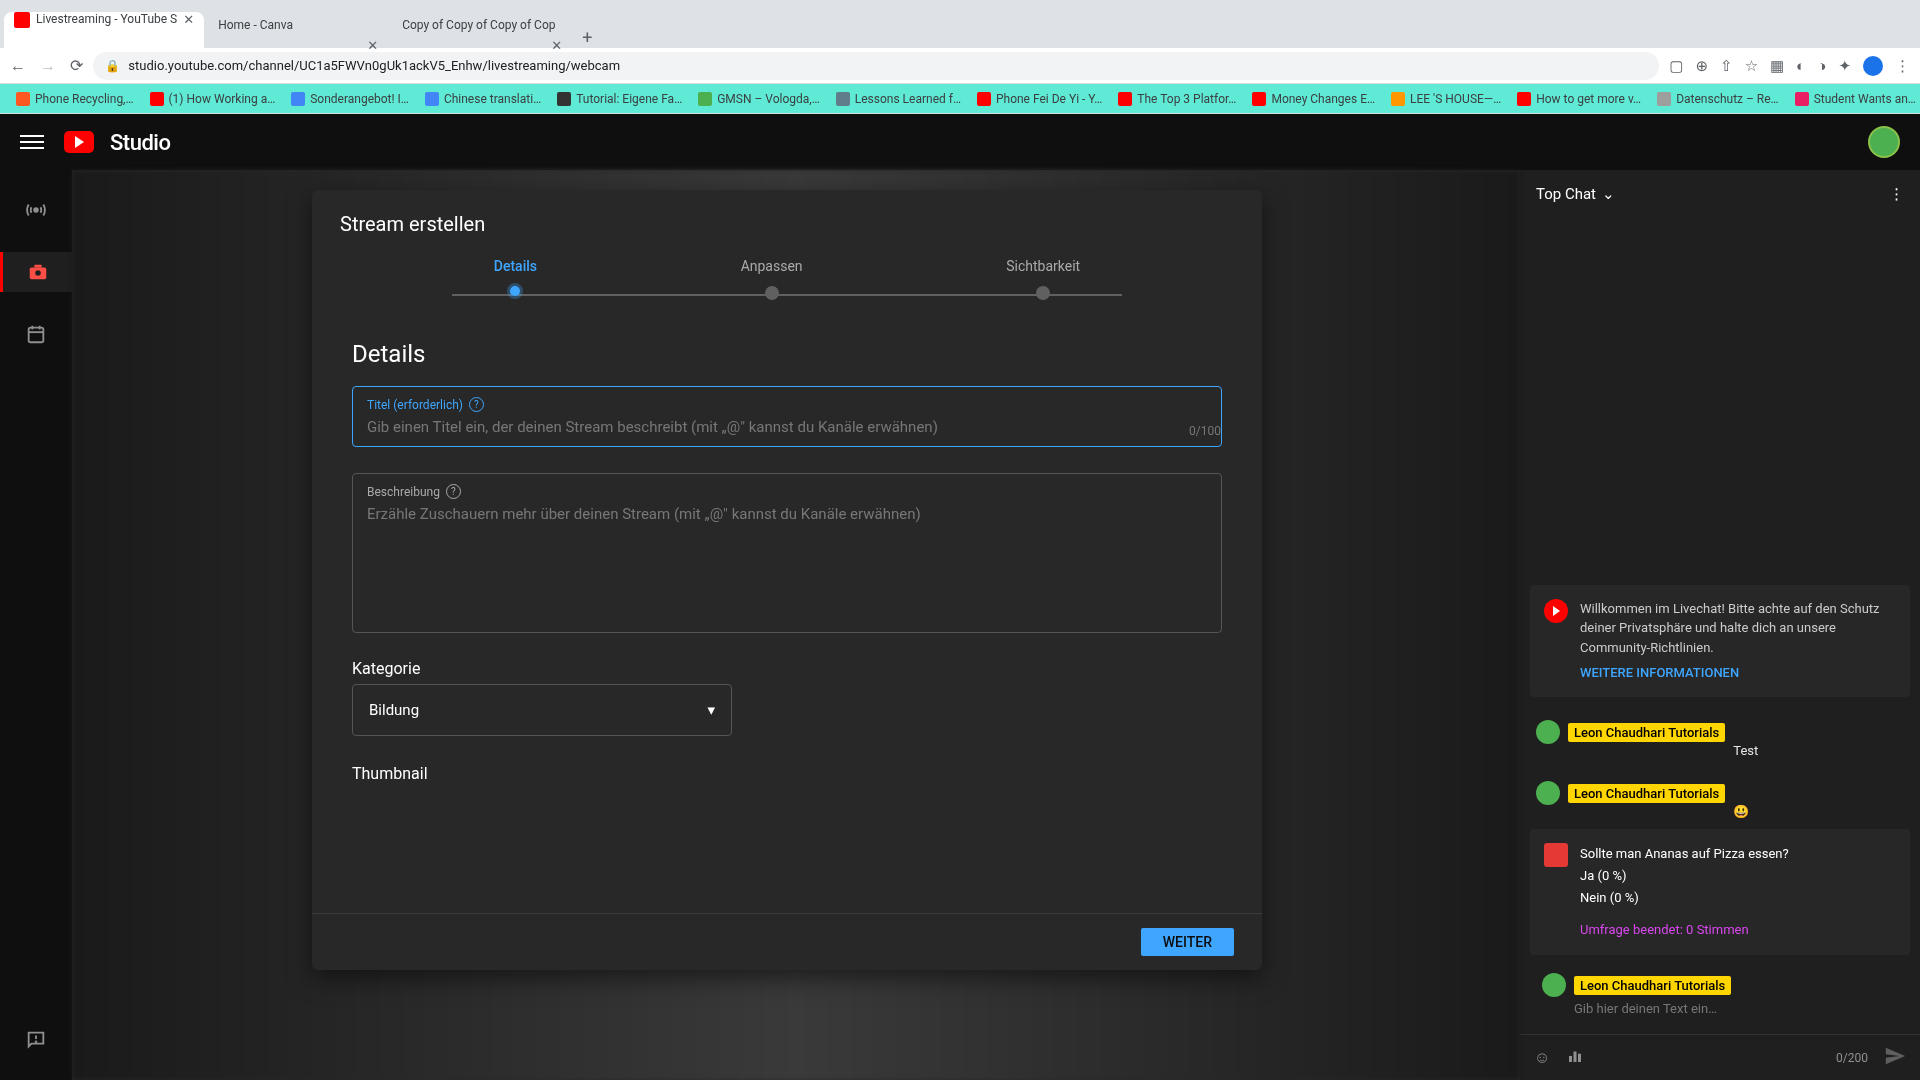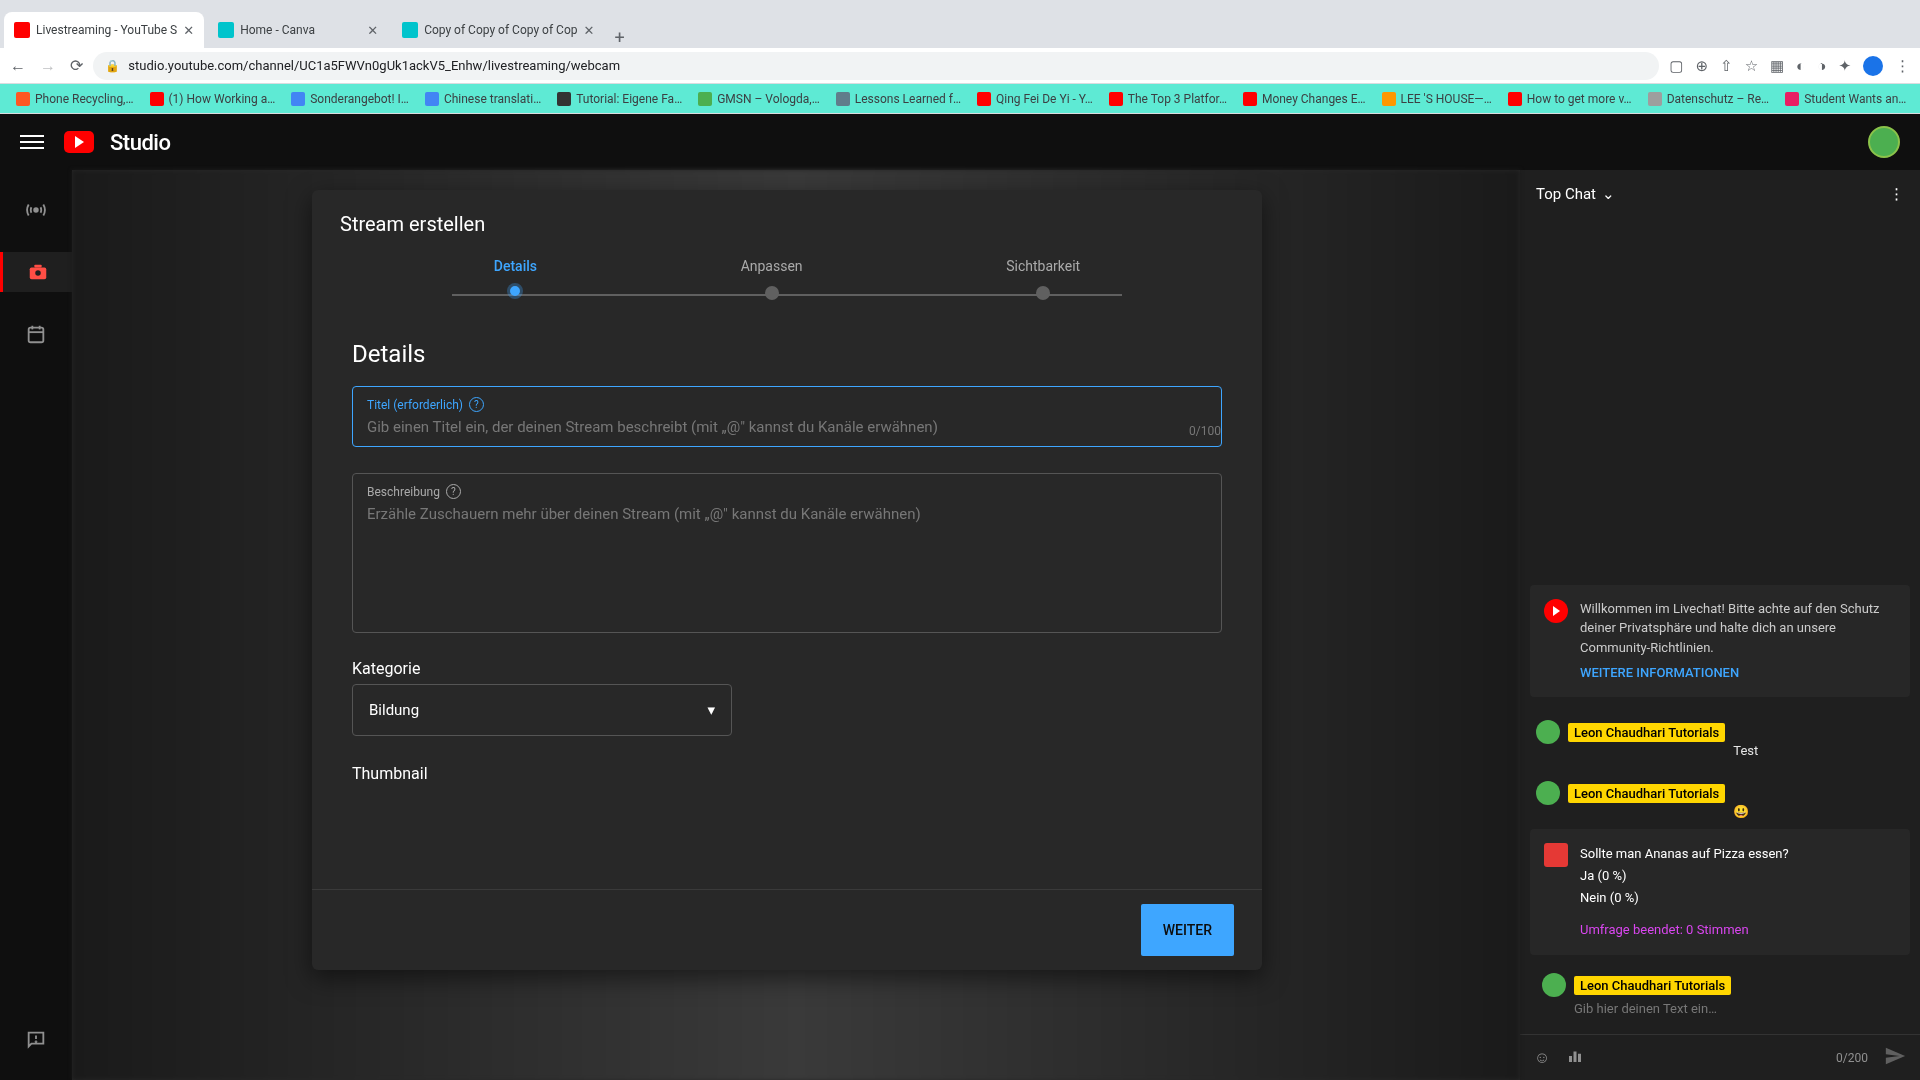--- a/index.html
+++ b/index.html
@@ -1,21 +1,21 @@
 <!DOCTYPE html>
 <html><head>
 <meta charset="utf-8">
 <style>
 * { margin: 0; padding: 0; box-sizing: border-box; font-family: Roboto, Arial, sans-serif; }
 body { width: 1920px; height: 1080px; background: #fff; overflow: hidden; }
 
 
 .browser-chrome { height: 48px; background: #dee1e6; display: flex; align-items: flex-end; }
-.tab { height: 36px; background: #fff; border-radius: 8px 8px 0 0; display: flex; align-items: center; padding: 0 10px; margin-left: 4px; font-size: 12px; color: #3c4043; max-width: 240px; min-width: 180px; gap: 6px; }
-.tab.inactive { background: transparent; }
+.tab { height: 36px; background: #fff; border-radius: 8px 8px 0 0; display: flex; padding: 0 10px; margin-left: 4px; font-size: 12px; color: #3c4043; max-width: 240px; min-width: 180px; gap: 6px; }
+.tab.inactive { background: transparent; flex-direction: column; }
 .tab-close { color: #5f6368; font-size: 13px; margin-left: auto; }
 .tab-add { padding: 0 10px; color: #5f6368; font-size: 18px; }
 .tab-icon { width: 16px; height: 16px; border-radius: 2px; }
 
 .addr-bar { height: 36px; background: #fff; display: flex; align-items: center; padding: 0 10px; gap: 10px; border-bottom: 1px solid #dadce0; }
 .nav-icons { display: flex; gap: 14px; color: #5f6368; font-size: 16px; }
 .nav-icons span { cursor: pointer; }
 .url-box { flex: 1; height: 28px; background: #f1f3f4; border-radius: 14px; display: flex; align-items: center; padding: 0 12px; font-size: 13px; color: #202124; gap: 8px; }
 .lock { font-size: 12px; color: #5f6368; }
 .ext-icons { display: flex; gap: 12px; align-items: center; color: #5f6368; font-size: 15px; }
@@ -65,21 +65,21 @@
 .help-ico { width: 15px; height: 15px; border: 1px solid currentColor; border-radius: 50%; display: inline-flex; align-items: center; justify-content: center; font-size: 10px; }
 .field-input { width: 100%; background: transparent; border: none; color: #fff; font-size: 15px; margin-top: 6px; outline: none; }
 .field-input::placeholder { color: #777; }
 .char-count { position: absolute; right: 0; bottom: 8px; color: #777; font-size: 12px; }
 
 .sub-h { color: #fff; font-size: 16px; margin: 6px 0; }
 .sub-desc { color: #aaa; font-size: 13px; margin-bottom: 14px; }
 .select { width: 380px; height: 52px; border: 1px solid #555; border-radius: 4px; display: flex; align-items: center; justify-content: space-between; padding: 0 16px; color: #fff; font-size: 15px; cursor: pointer; margin-bottom: 28px; }
 
 .dialog-footer { padding: 14px 28px; display: flex; justify-content: flex-end; border-top: 1px solid #3a3a3a; }
-.next-btn { background: #3ea6ff; color: #0d0d0d; border: none; padding: 18px 22px; font-size: 14px; font-weight: 500; border-radius: 2px; cursor: pointer; }
+.next-btn { background: #3ea6ff; color: #0d0d0d; border: none; padding: 6px 22px; font-size: 14px; font-weight: 500; border-radius: 2px; cursor: pointer; }
 
 
 .chat { width: 400px; background: #1f1f1f; display: flex; flex-direction: column; }
 .chat-header { height: 48px; display: flex; align-items: center; justify-content: space-between; padding: 0 16px; color: #fff; font-size: 15px; }
 .chat-body { flex: 1; padding: 10px; overflow-y: auto; display: flex; flex-direction: column; justify-content: flex-end; gap: 10px; }
 .welcome { background: #272727; border-radius: 4px; padding: 14px; display: flex; gap: 12px; font-size: 13px; color: #ccc; line-height: 1.5; }
 .yt-badge { width: 24px; height: 24px; background: #ff0000; border-radius: 50%; flex-shrink: 0; position: relative; }
 .yt-badge::after { content: ""; position: absolute; left: 9px; top: 7px; border-left: 7px solid #fff; border-top: 5px solid transparent; border-bottom: 5px solid transparent; }
 .welcome-link { color: #3ea6ff; font-weight: 500; margin-top: 6px; display: block; }
 .chat-msg { display: flex; align-items: center; gap: 8px; padding: 0 6px; }
@@ -167,21 +167,21 @@
   <div class="bm">
       <span class="bm-ico" style="background:#4caf50"></span>
       <span>GMSN – Vologda,…</span>
     </div>
   <div class="bm">
       <span class="bm-ico" style="background:#607d8b"></span>
       <span>Lessons Learned f…</span>
     </div>
   <div class="bm">
       <span class="bm-ico" style="background:#f00"></span>
-      <span>Qing Fei De Yi - Y…</span>
+      <span>Phone Fei De Yi - Y…</span>
     </div>
   <div class="bm">
       <span class="bm-ico" style="background:#f00"></span>
       <span>The Top 3 Platfor…</span>
     </div>
   <div class="bm">
       <span class="bm-ico" style="background:#f00"></span>
       <span>Money Changes E…</span>
     </div>
   <div class="bm">

